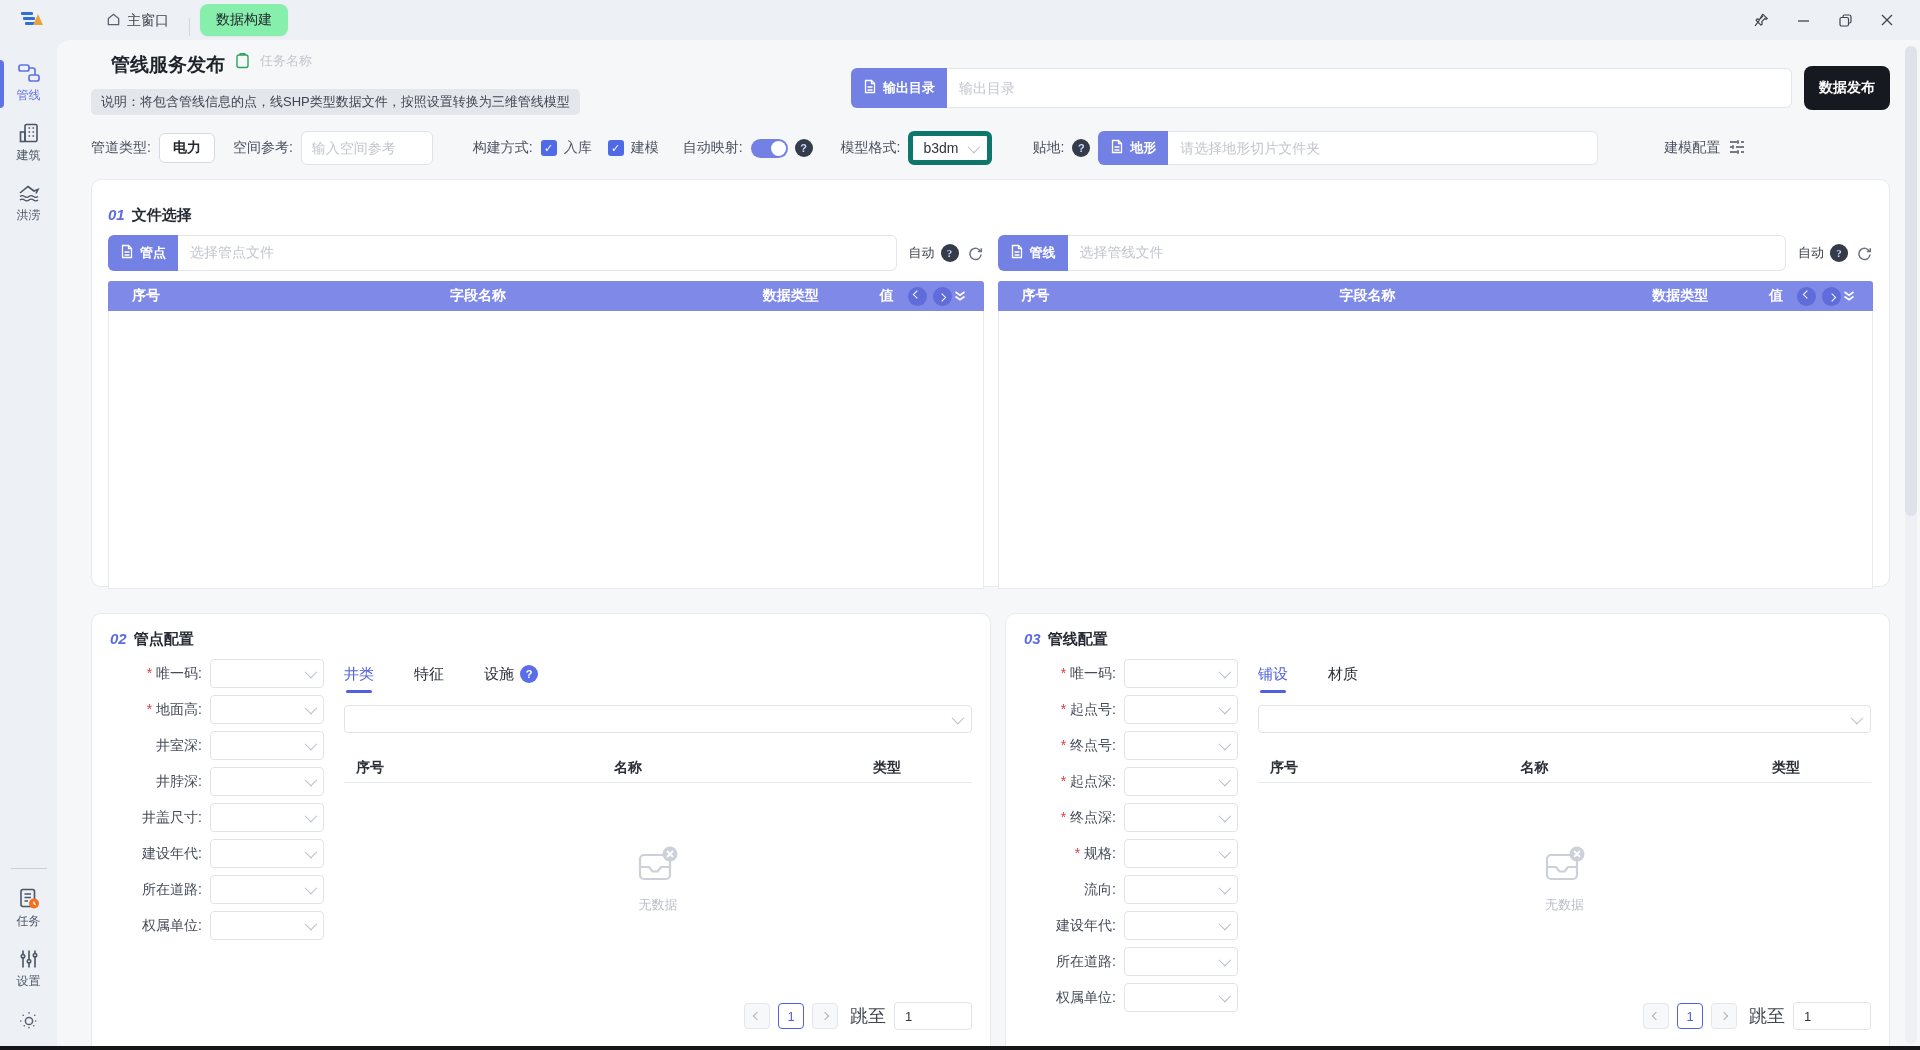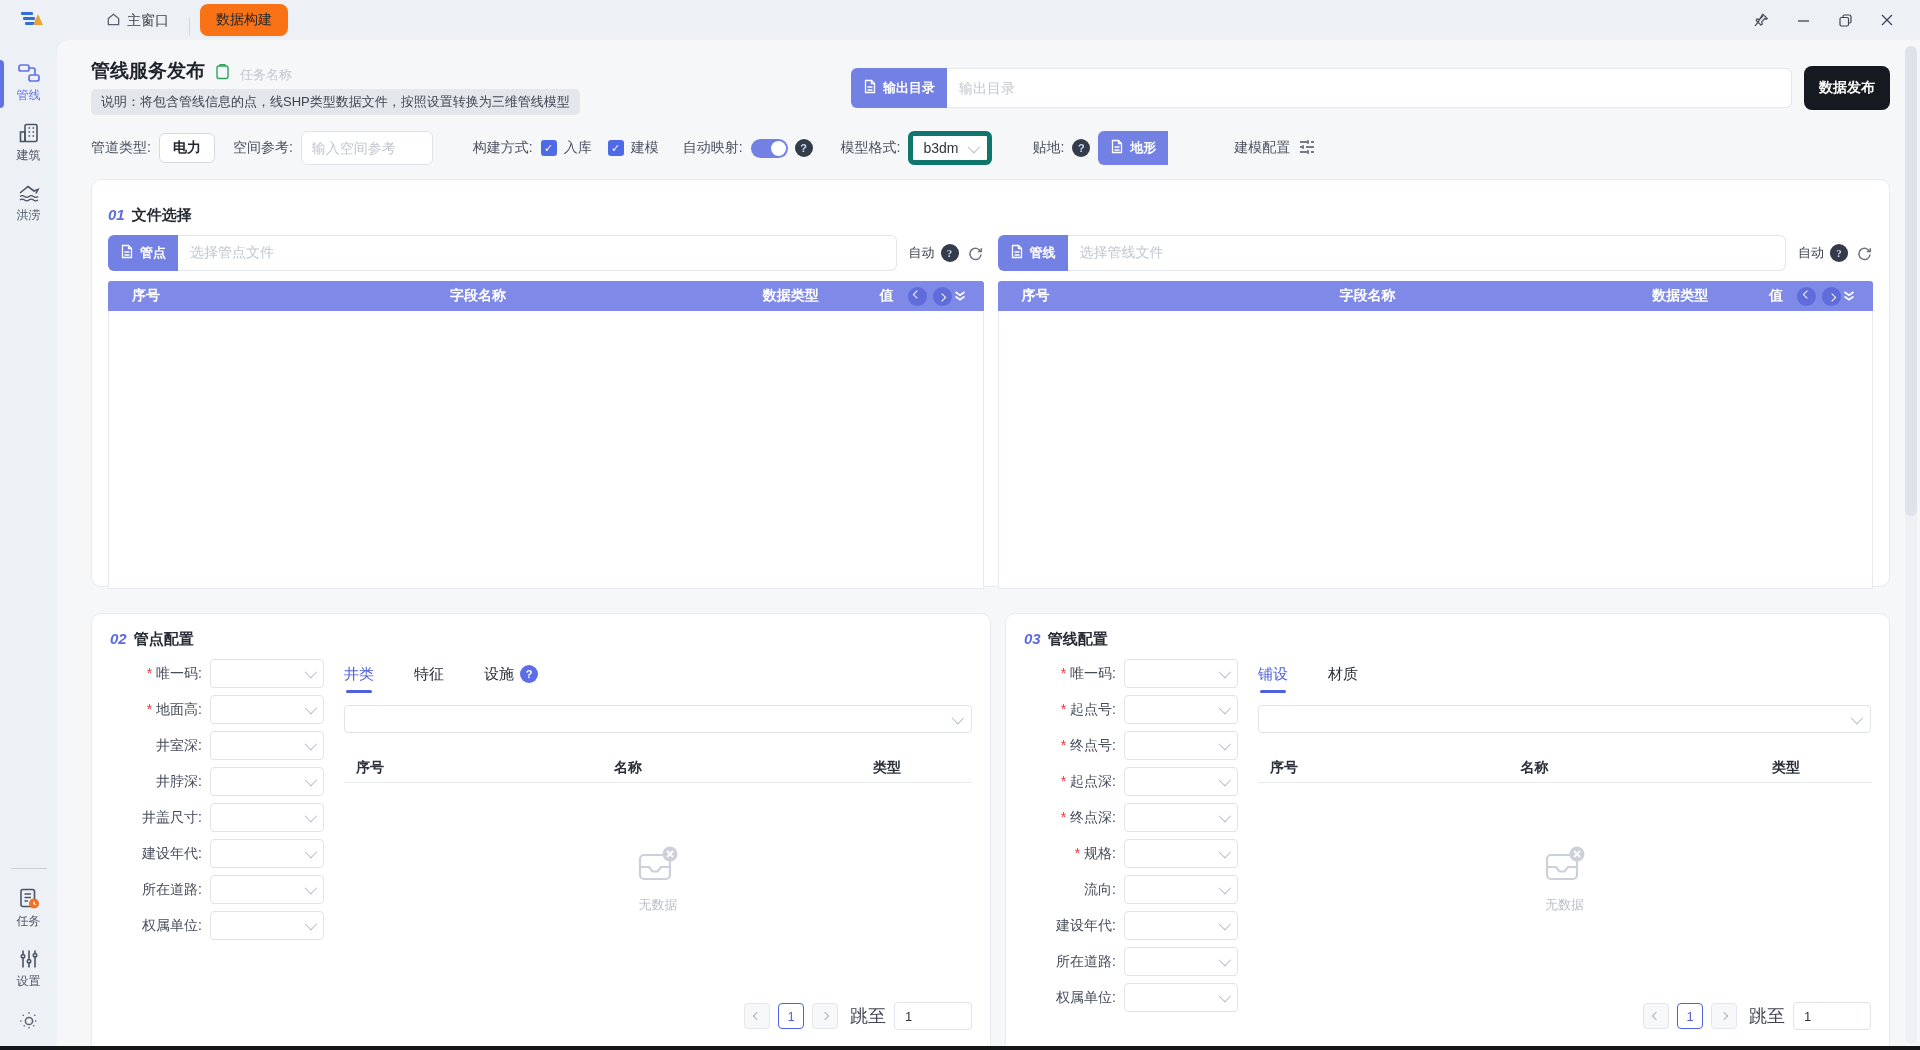--- a/index.html
+++ b/index.html
@@ -5,40 +5,40 @@
   * { margin:0; padding:0; box-sizing:border-box; }
   html,body { width:1920px; height:1050px; overflow:hidden; }
   body { font-family:"Liberation Sans","DejaVu Sans",sans-serif; background:#edf0f4; color:#262b33; position:relative; }
 
   
   .titlebar { height:40px; display:flex; align-items:center; background:#edf0f4; position:relative; }
   .logo { margin-left:18px; width:30px; height:26px; display:flex; align-items:center; }
   .tabs { display:flex; align-items:flex-end; margin-left:48px; }
   .tab-home { display:flex; align-items:center; gap:6px; font-size:14px; color:#3c414b; padding:6px 10px; cursor:default; }
   .tab-sep { width:1px; height:18px; background:#d3d7de; margin:0 10px; }
-  .tab-active { background:#f97316; border-radius:8px; padding:7px 16px; font-size:14px; color:#23272f; box-shadow:0 1px 2px rgba(40,50,80,.06); }
+  .tab-active { background:#86efac; border-radius:8px; padding:7px 16px; font-size:14px; color:#23272f; box-shadow:0 1px 2px rgba(40,50,80,.06); }
   .win-controls { position:absolute; right:0; top:0; height:40px; display:flex; align-items:center; gap:8px; padding-right:16px; }
   .win-btn { width:34px; height:30px; display:flex; align-items:center; justify-content:center; color:#3f4550; }
 
   
   .app { display:flex; height:1010px; }
   .sidebar { width:57px; background:#edf0f4; display:flex; flex-direction:column; align-items:center; padding-top:14px; position:relative; }
   .nav-item { position:relative; width:57px; display:flex; flex-direction:column; align-items:center; gap:3px; padding:8px 0 10px; color:#4a5565; font-size:12px; cursor:pointer; }
   .nav-item svg { display:block; }
   .nav-item.active { color:#6072e6; }
   .nav-item.active .ind { position:absolute; left:0; top:6px; bottom:6px; width:4px; border-radius:0 4px 4px 0; background:#6072e6; }
   .side-spacer { flex:1; }
   .side-divider { width:36px; height:1px; background:#ccd1d9; margin:6px 0 10px; }
   .theme-btn { margin:10px 0 14px; color:#5a6170; }
 
   .main { flex:1; background:#f6f7f9; border-radius:12px 0 0 0; padding:12px 30px 0 34px; position:relative; }
 
   
   .header { position:relative; }
-  .title-line { display:flex; align-items:flex-end; gap:10px; height:32px; }
+  .title-line { display:flex; align-items:flex-start; gap:10px; height:32px;margin-left:20px; }
   .page-title { font-size:19px; font-weight:bold; color:#1d222b; }
   .task-name { font-size:13px; color:#c2c6ce; }
   .desc-pill { display:inline-block; margin-top:5px; background:#e3e6ea; border-radius:5px; padding:4px 10px; font-size:13px; color:#3f4550; }
   .header-right { position:absolute; right:0; top:14px; display:flex; align-items:center; gap:12px; }
   .file-group { display:flex; align-items:stretch; }
   .file-btn { display:flex; align-items:center; gap:6px; background:#7380e4; color:#fff; font-size:13px; font-weight:bold; padding:0 12px; border-radius:6px 0 0 6px; cursor:pointer; }
   .file-input { border:1px solid #e2e5ea; border-left:none; border-radius:0 6px 6px 0; background:#fff; font-size:14px; padding:0 12px; color:#30353e; outline:none; font-family:inherit; }
   .file-input::placeholder { color:#c2c6ce; }
   .hg .file-input { width:845px; height:40px; }
   .hg .file-btn { height:40px; }
@@ -318,20 +318,21 @@
         <div class="file-btn">
           <span>
             <svg width="14" height="15" viewBox="0 0 14 15" fill="none" stroke="#fff" stroke-width="1.3">
               <path d="M2.5 1.5 h6 l3 3 v9 h-9 Z"></path>
                 <path d="M8.5 1.5 v3 h3"></path>
                 <path d="M4.5 8 h5 M4.5 11 h5"></path>
             </svg>
           </span>
           <span>地形</span>
         </div>
+        <input class="file-input" placeholder="请选择地形切片文件夹" style="">
       </div>
 
       <div class="model-cfg">
         <span>建模配置</span>
         <span>
           <svg width="18" height="17" viewBox="0 0 18 17" fill="none" stroke="#4b5260" stroke-width="1.5">
             <path d="M2 4 h7 M13 4 h3 M10 2.2 v3.6"></path>
             <path d="M2 9 h2 M8 9 h8 M5 7.2 v3.6"></path>
             <path d="M2 14 h7 M13 14 h3 M10 12.2 v3.6"></path>
           </svg>

